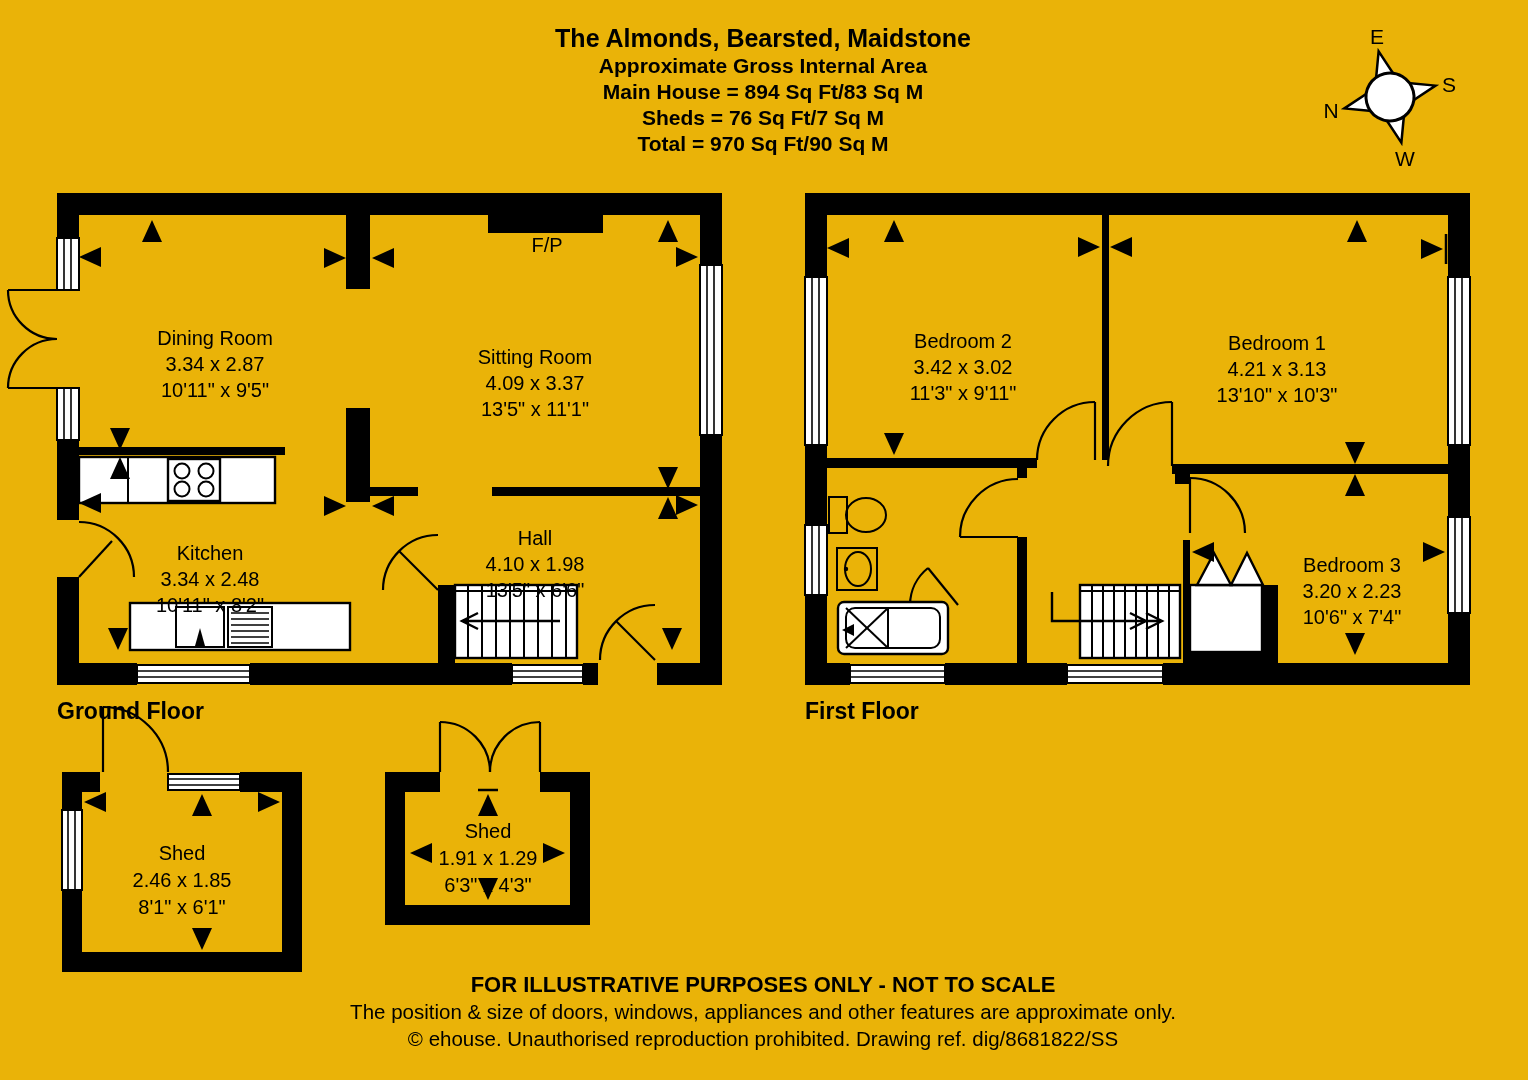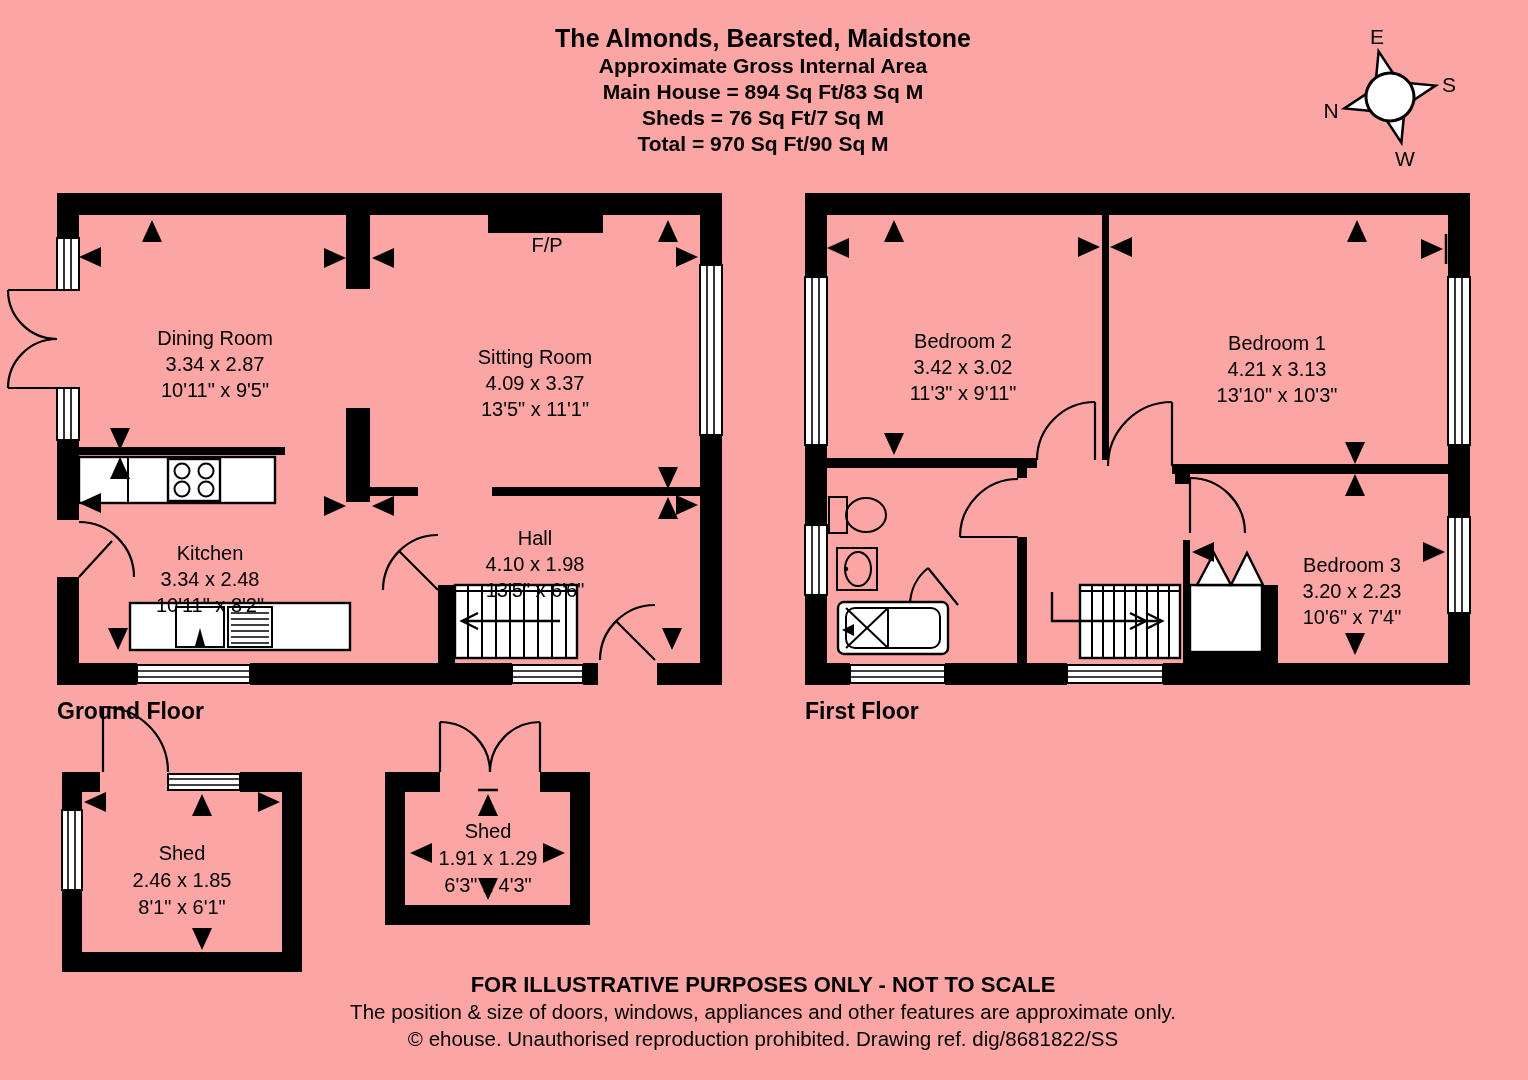--- a/index.html
+++ b/index.html
@@ -1,16 +1,16 @@
 <!DOCTYPE html>
 <html><head>
 <meta charset="utf-8">
 <style>
   html,body{margin:0;padding:0;background:#fff;}
-  .page{position:relative;width:1528px;height:1080px;background:#fca5a5;overflow:hidden;}
+  .page{position:relative;width:1528px;height:1080px;background:#eab308;overflow:hidden;}
   svg{display:block;}
   svg text{font-family:"Liberation Sans",sans-serif;fill:#000;}
   .t-title{font-weight:bold;font-size:25px;text-anchor:middle;}
   .t-sub{font-weight:bold;font-size:21px;text-anchor:middle;}
   .t-room{font-size:20px;text-anchor:middle;}
   .t-floor{font-weight:bold;font-size:23px;}
   .t-foot-b{font-weight:bold;font-size:22px;text-anchor:middle;}
   .t-foot{font-size:20.5px;text-anchor:middle;}
   .t-compass{font-size:21px;text-anchor:middle;}
   .wall{fill:#000;stroke:none;}

